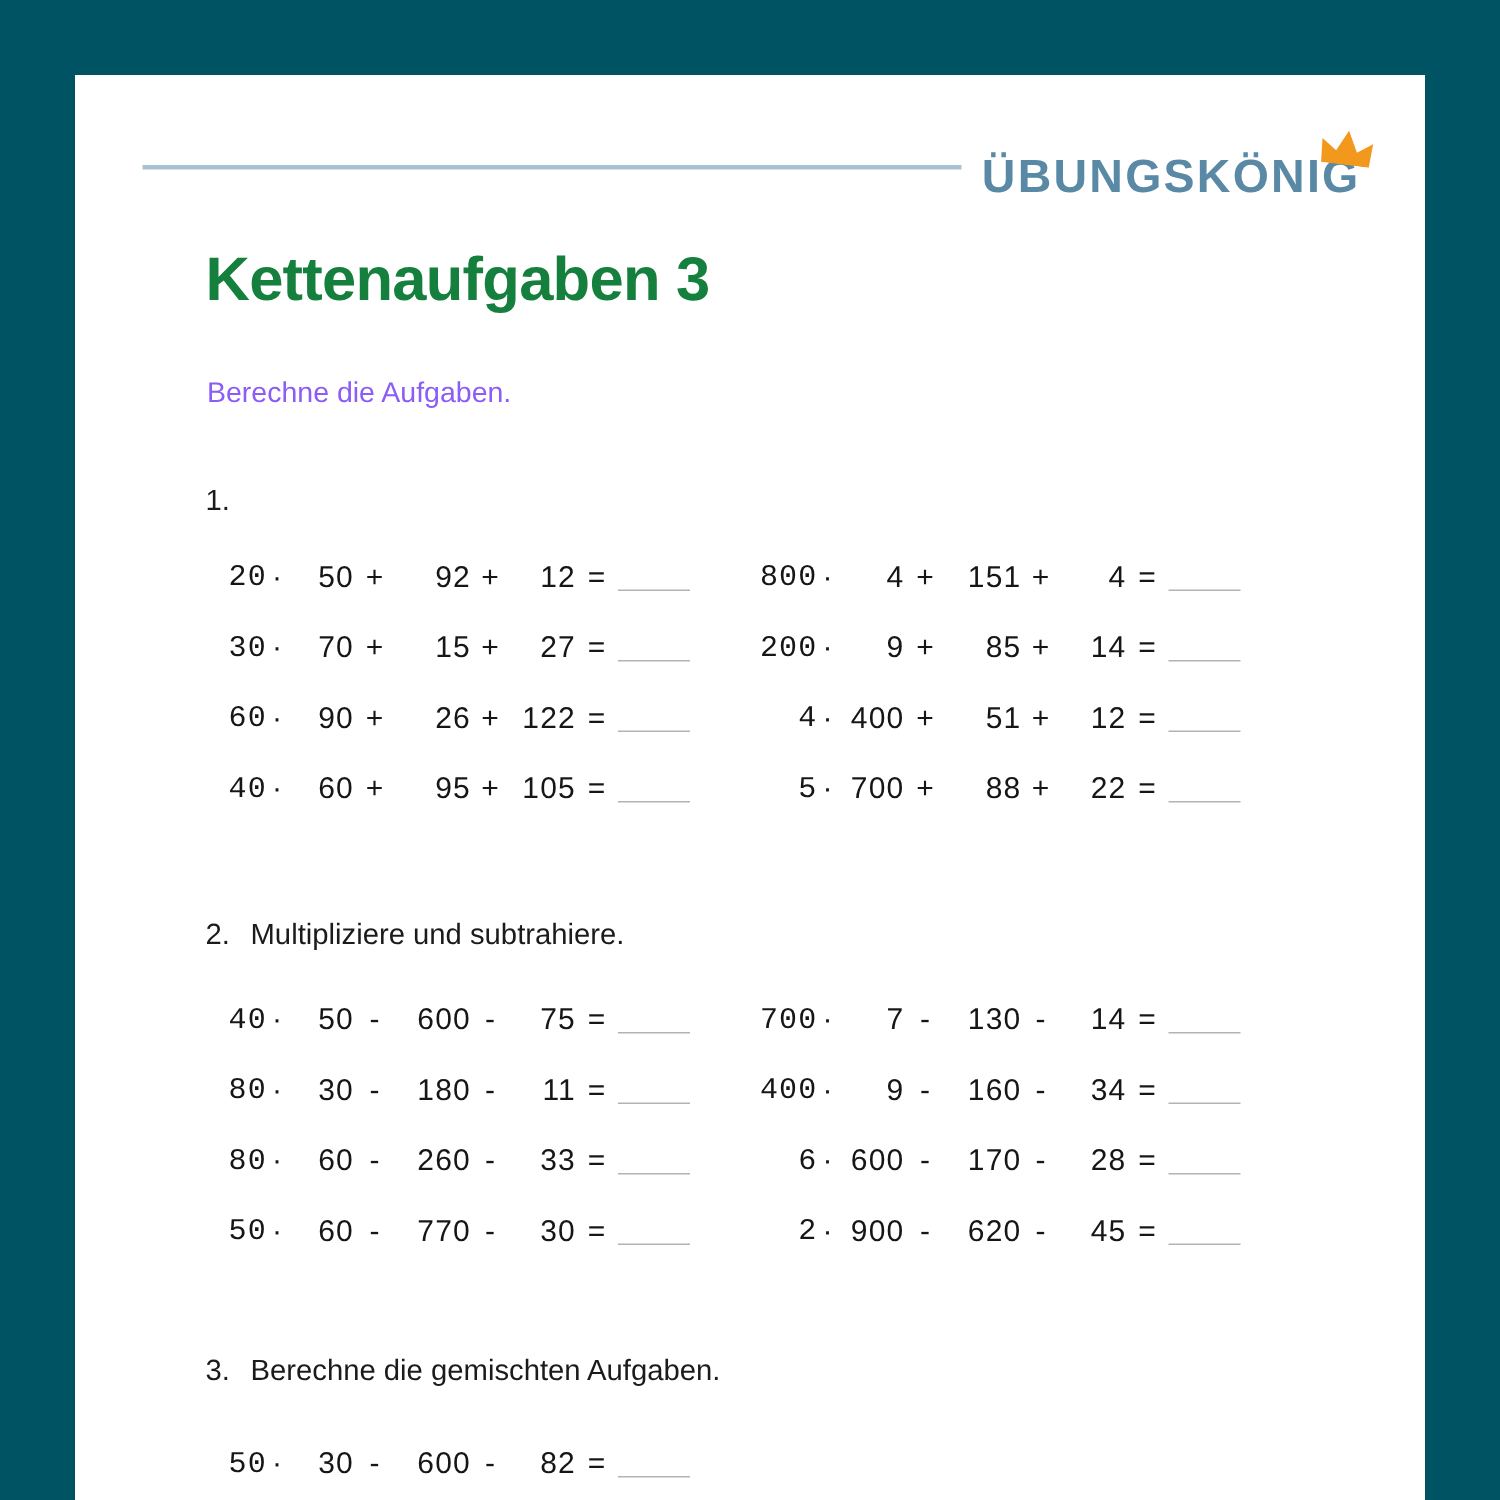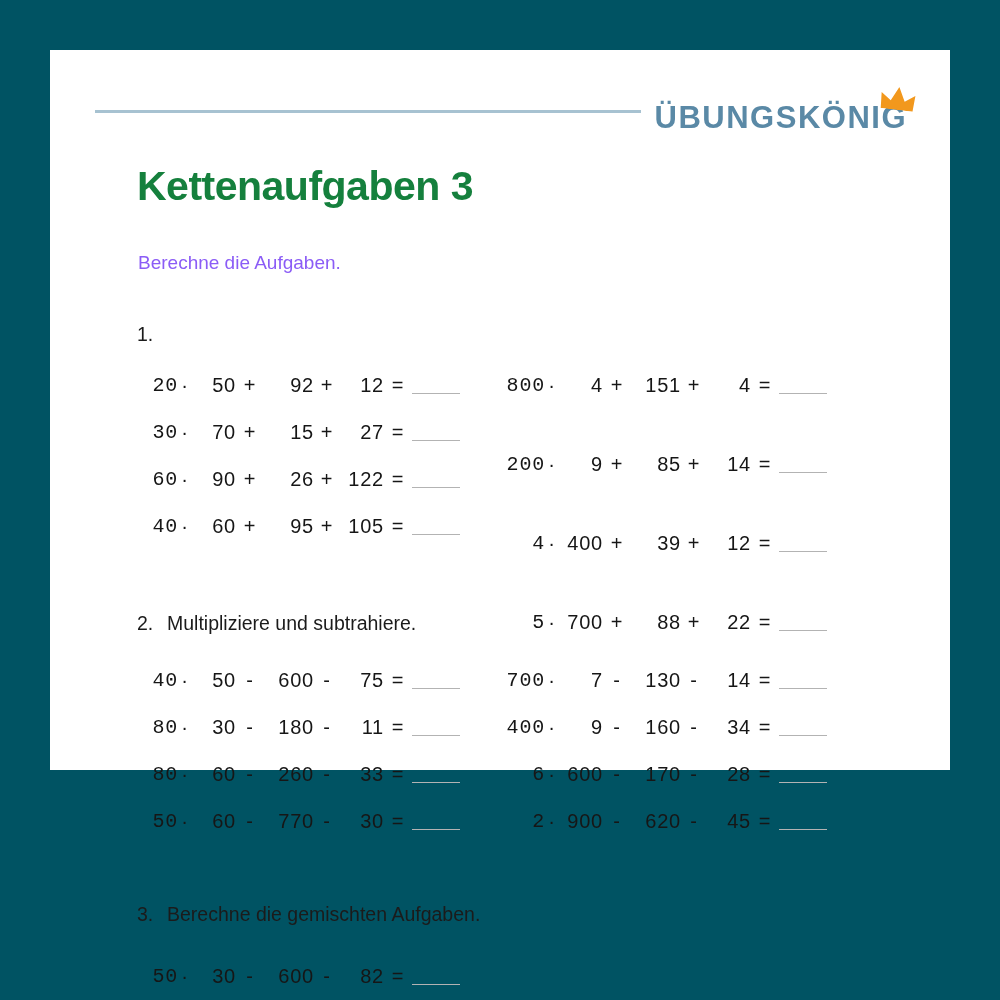--- a/index.html
+++ b/index.html
@@ -9,21 +9,21 @@
     height: 1000px;
     overflow: hidden;
     background: #005363;
     font-family: "Liberation Sans", sans-serif;
   }
   .paper {
     position: absolute;
     left: 50px;
     top: 50px;
     width: 900px;
-    height: 720px;
+    height: 950px;
     background: #ffffff;
   }
   
   .header-rule {
     position: absolute;
     left: 45px;
     top: 60px;
     width: 546px;
     height: 3px;
     background: #a7c2d1;
@@ -75,21 +75,21 @@
   .s1 { top: 273px; }
   .s2 { top: 562px; }
   .s3 { top: 853px; }
   
   .problems {
     position: absolute;
     display: flex;
     flex-direction: column;
   }
   .p1-left  { left: 88px;  top: 312px; }
-  .p1-right { left: 455px; top: 312px; gap: 32px; }
+  .p1-right { left: 455px; top: 312px; }
   .p2-left  { left: 88px;  top: 607px; }
   .p2-right { left: 455px; top: 607px; }
   .p3-left  { left: 88px;  top: 903px; }
   .p3-right { left: 455px; top: 941px; }
   .prob-row {
     height: 47px;
     display: grid;
     grid-template-columns: 40px 14px 44px 28px 50px 26px 44px 28px 52px;
     align-items: center;
     font-size: 20px;
@@ -199,21 +199,21 @@
         <span class="cell c-op">+</span>
         <span class="cell c-d">14</span>
         <span class="cell c-eq">=</span>
         <span class="cell c-blank"></span>
       </div>
       <div class="prob-row">
         <span class="cell c-a">4</span>
         <span class="cell c-dot">·</span>
         <span class="cell c-b">400</span>
         <span class="cell c-op">+</span>
-        <span class="cell c-c">39</span>
+        <span class="cell c-c">51</span>
         <span class="cell c-op">+</span>
         <span class="cell c-d">12</span>
         <span class="cell c-eq">=</span>
         <span class="cell c-blank"></span>
       </div>
       <div class="prob-row">
         <span class="cell c-a">5</span>
         <span class="cell c-dot">·</span>
         <span class="cell c-b">700</span>
         <span class="cell c-op">+</span>

